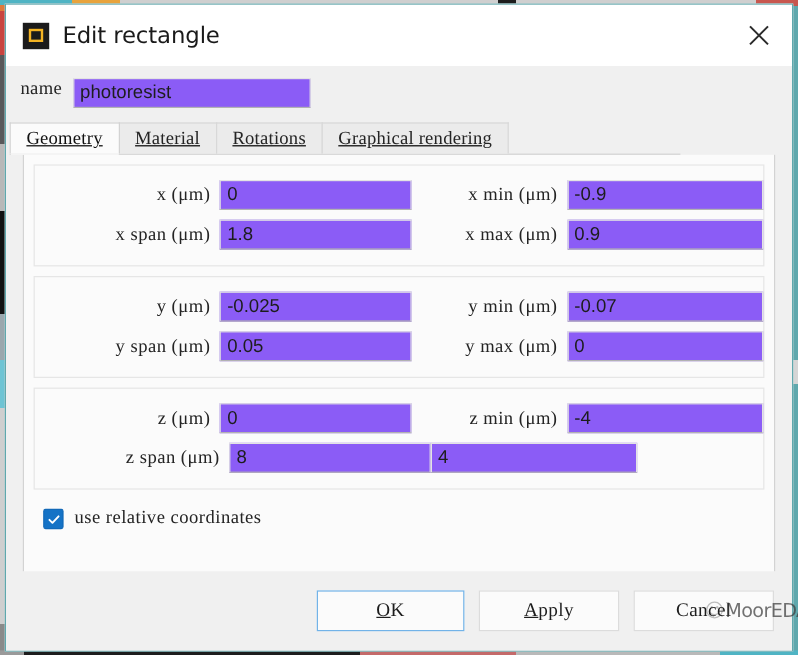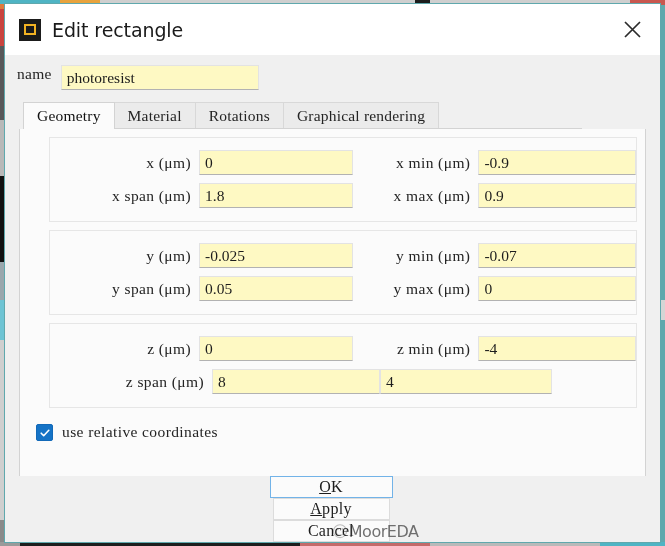--- a/index.html
+++ b/index.html
@@ -90,44 +90,45 @@
     padding: 10px 0 0 12px;
     height: 38px;
   }
   #name-label {
     font-size: 15.5px;
     color: #252525;
     margin-right: 9px;
     letter-spacing: 0.3px;
   }
   .txtfield {
-    background: #fef9c3;
+    background: #8b5cf6;
     border: 1px solid #e3e3e3;
     border-bottom: 1px solid #b2b2b2;
     height: 25px;
-    font-family: Liberation Serif, serif;
+    font-family: Liberation Sans, sans-serif;
     font-size: 15.5px;
     color: #1d1d1d;
     padding: 0 5px;
     line-height: 23px;
     outline: none;
     overflow: hidden;
     white-space: nowrap;
   }
   #name-input { width: 198px; }
 
   
   #tabstrip {
-    margin: 9px 0 0 18px;
+    margin: 9px 0 0 3px;
     display: flex;
     align-items: flex-end;
     height: 27px;
     position: relative;
     width: 559px;
     border-bottom: 1px solid #d3d3d3;
+    text-decoration: underline;
   }
   .tab {
     height: 26px;
     line-height: 25px;
     padding: 0 13px;
     font-size: 15.5px;
     color: #242424;
     background: #ebebeb;
     border: 1px solid #d8d8d8;
     border-bottom: none;
@@ -159,21 +160,20 @@
     border-top: none;
     height: 354px;
     padding: 8px 8px 0 8px;
   }
 
   .groupbox {
     border: 1px solid #e6e6e6;
     background: #fbfbfb;
     padding: 8px 0 9px 10px;
     margin-bottom: 8px;
-    margin-left: 21px;
   }
   .row {
     display: flex;
     align-items: center;
     height: 33px;
   }
   .lbl {
     font-size: 15.5px;
     color: #242424;
     text-align: right;
@@ -212,21 +212,20 @@
   
   #footer {
     position: absolute;
     left: 0; right: 0; bottom: 0;
     height: 66px;
     display: flex;
     align-items: center;
     justify-content: flex-end;
     padding-right: 15px;
     background: #f0f0f0;
-    flex-direction: column;
   }
   .btn {
     height: 34px;
     background: #fbfbfb;
     border: 1px solid #dcdcdc;
     font-family: "Liberation Serif", "DejaVu Serif", serif;
     font-size: 16px;
     color: #1d1d1d;
     display: flex; align-items: center; justify-content: center;
     margin-left: 12px;

